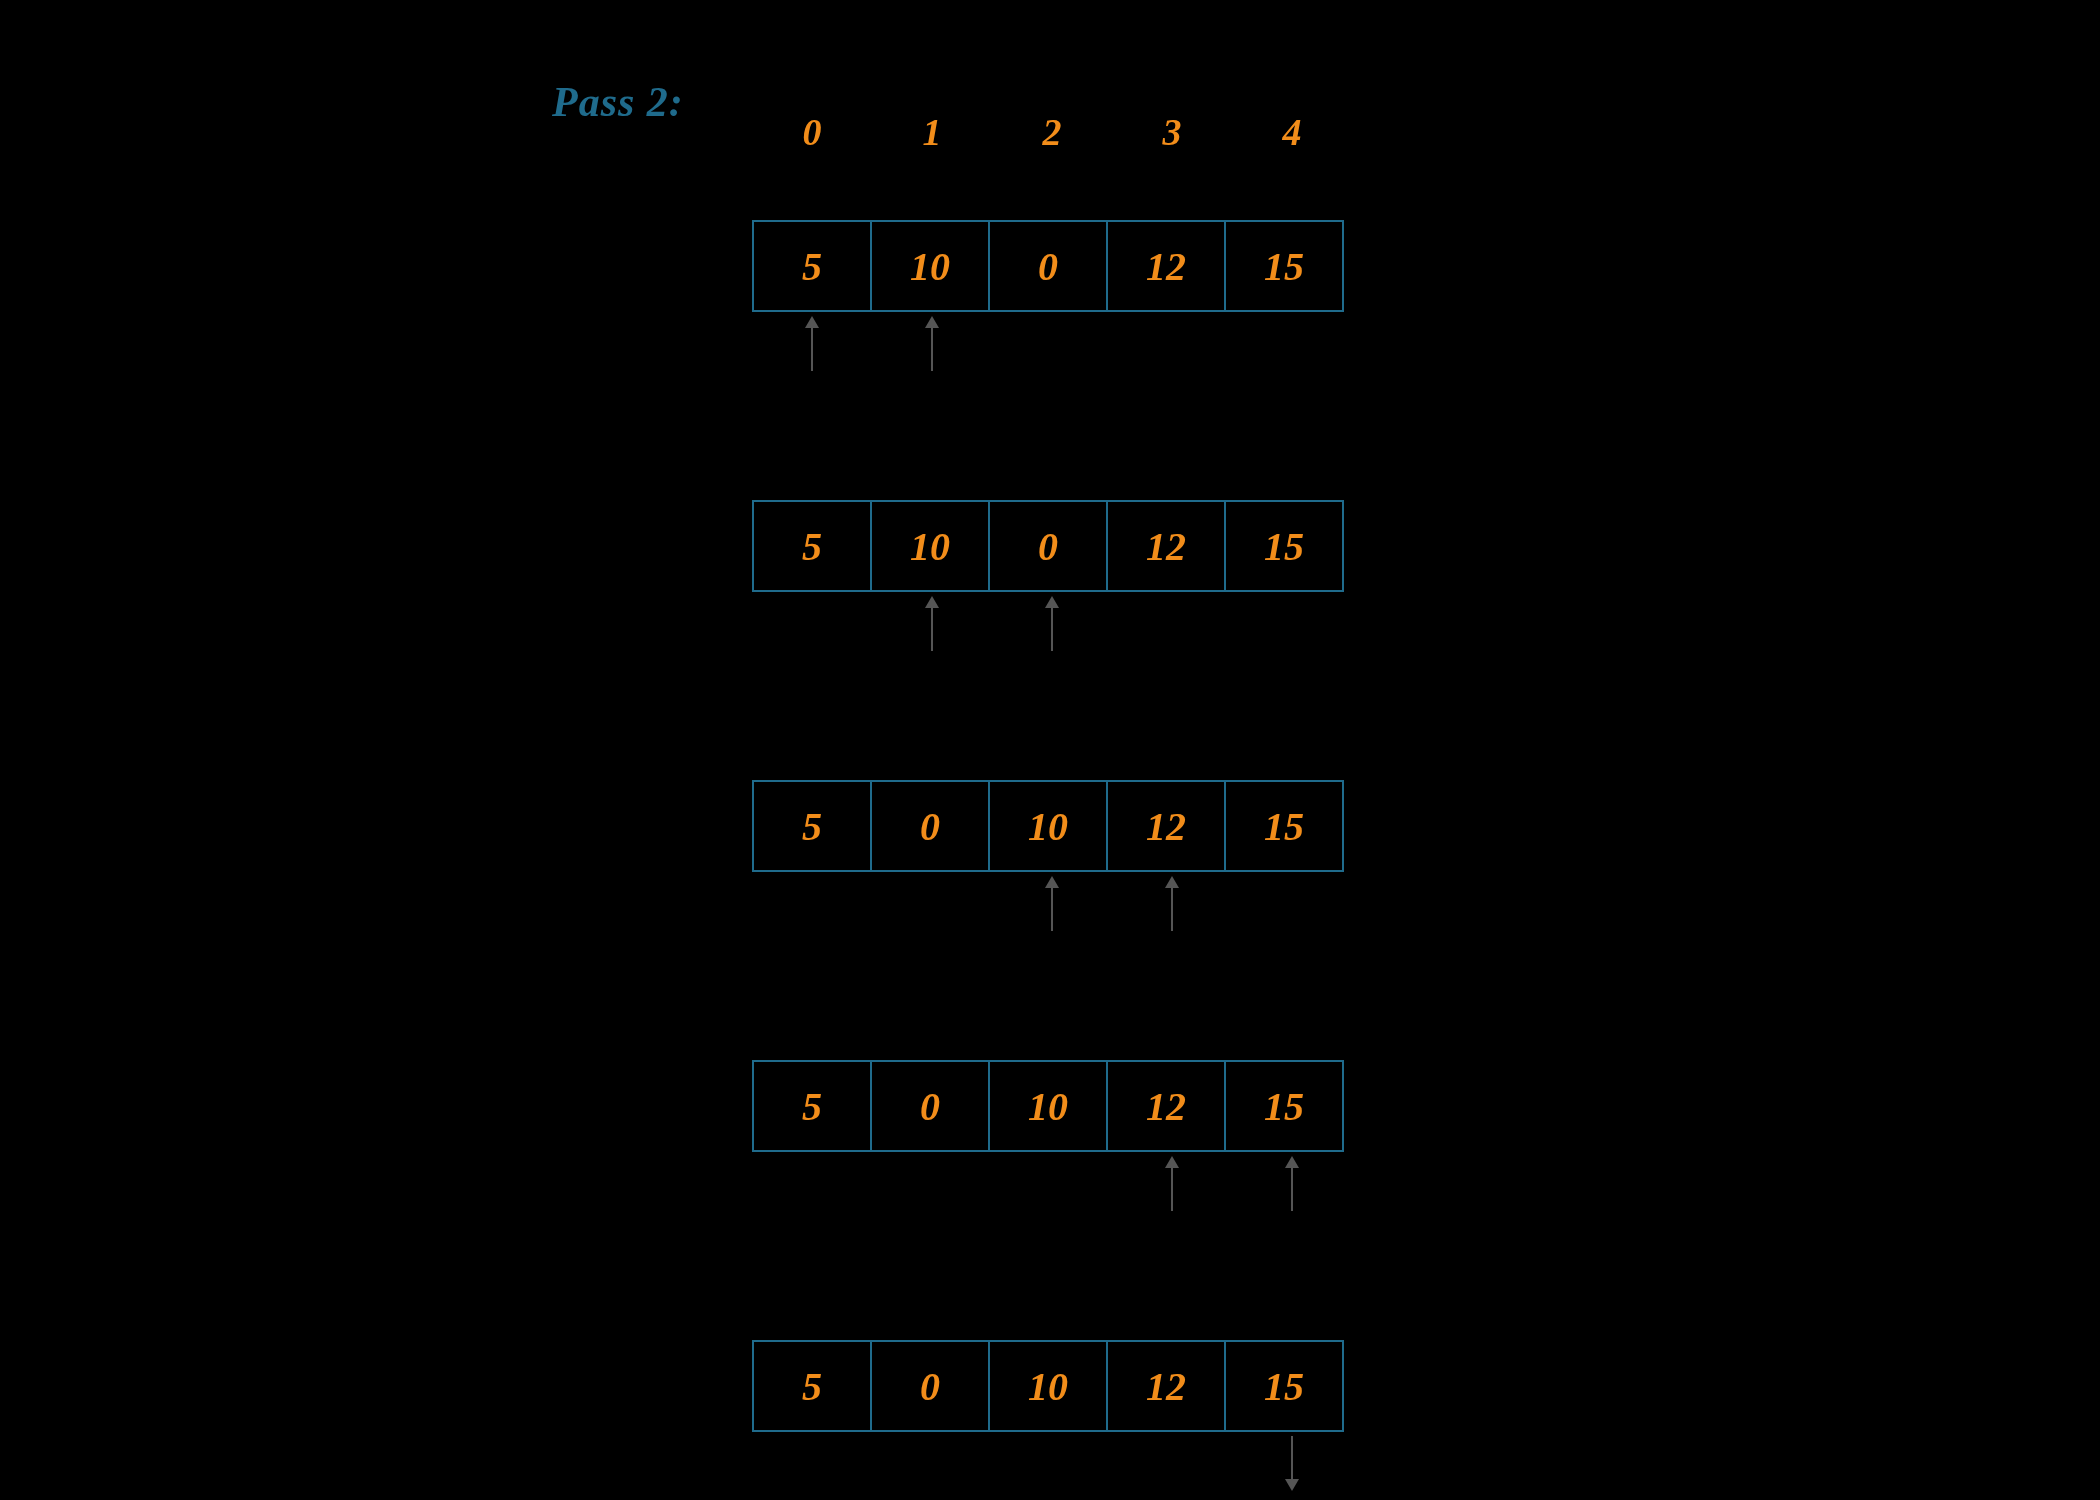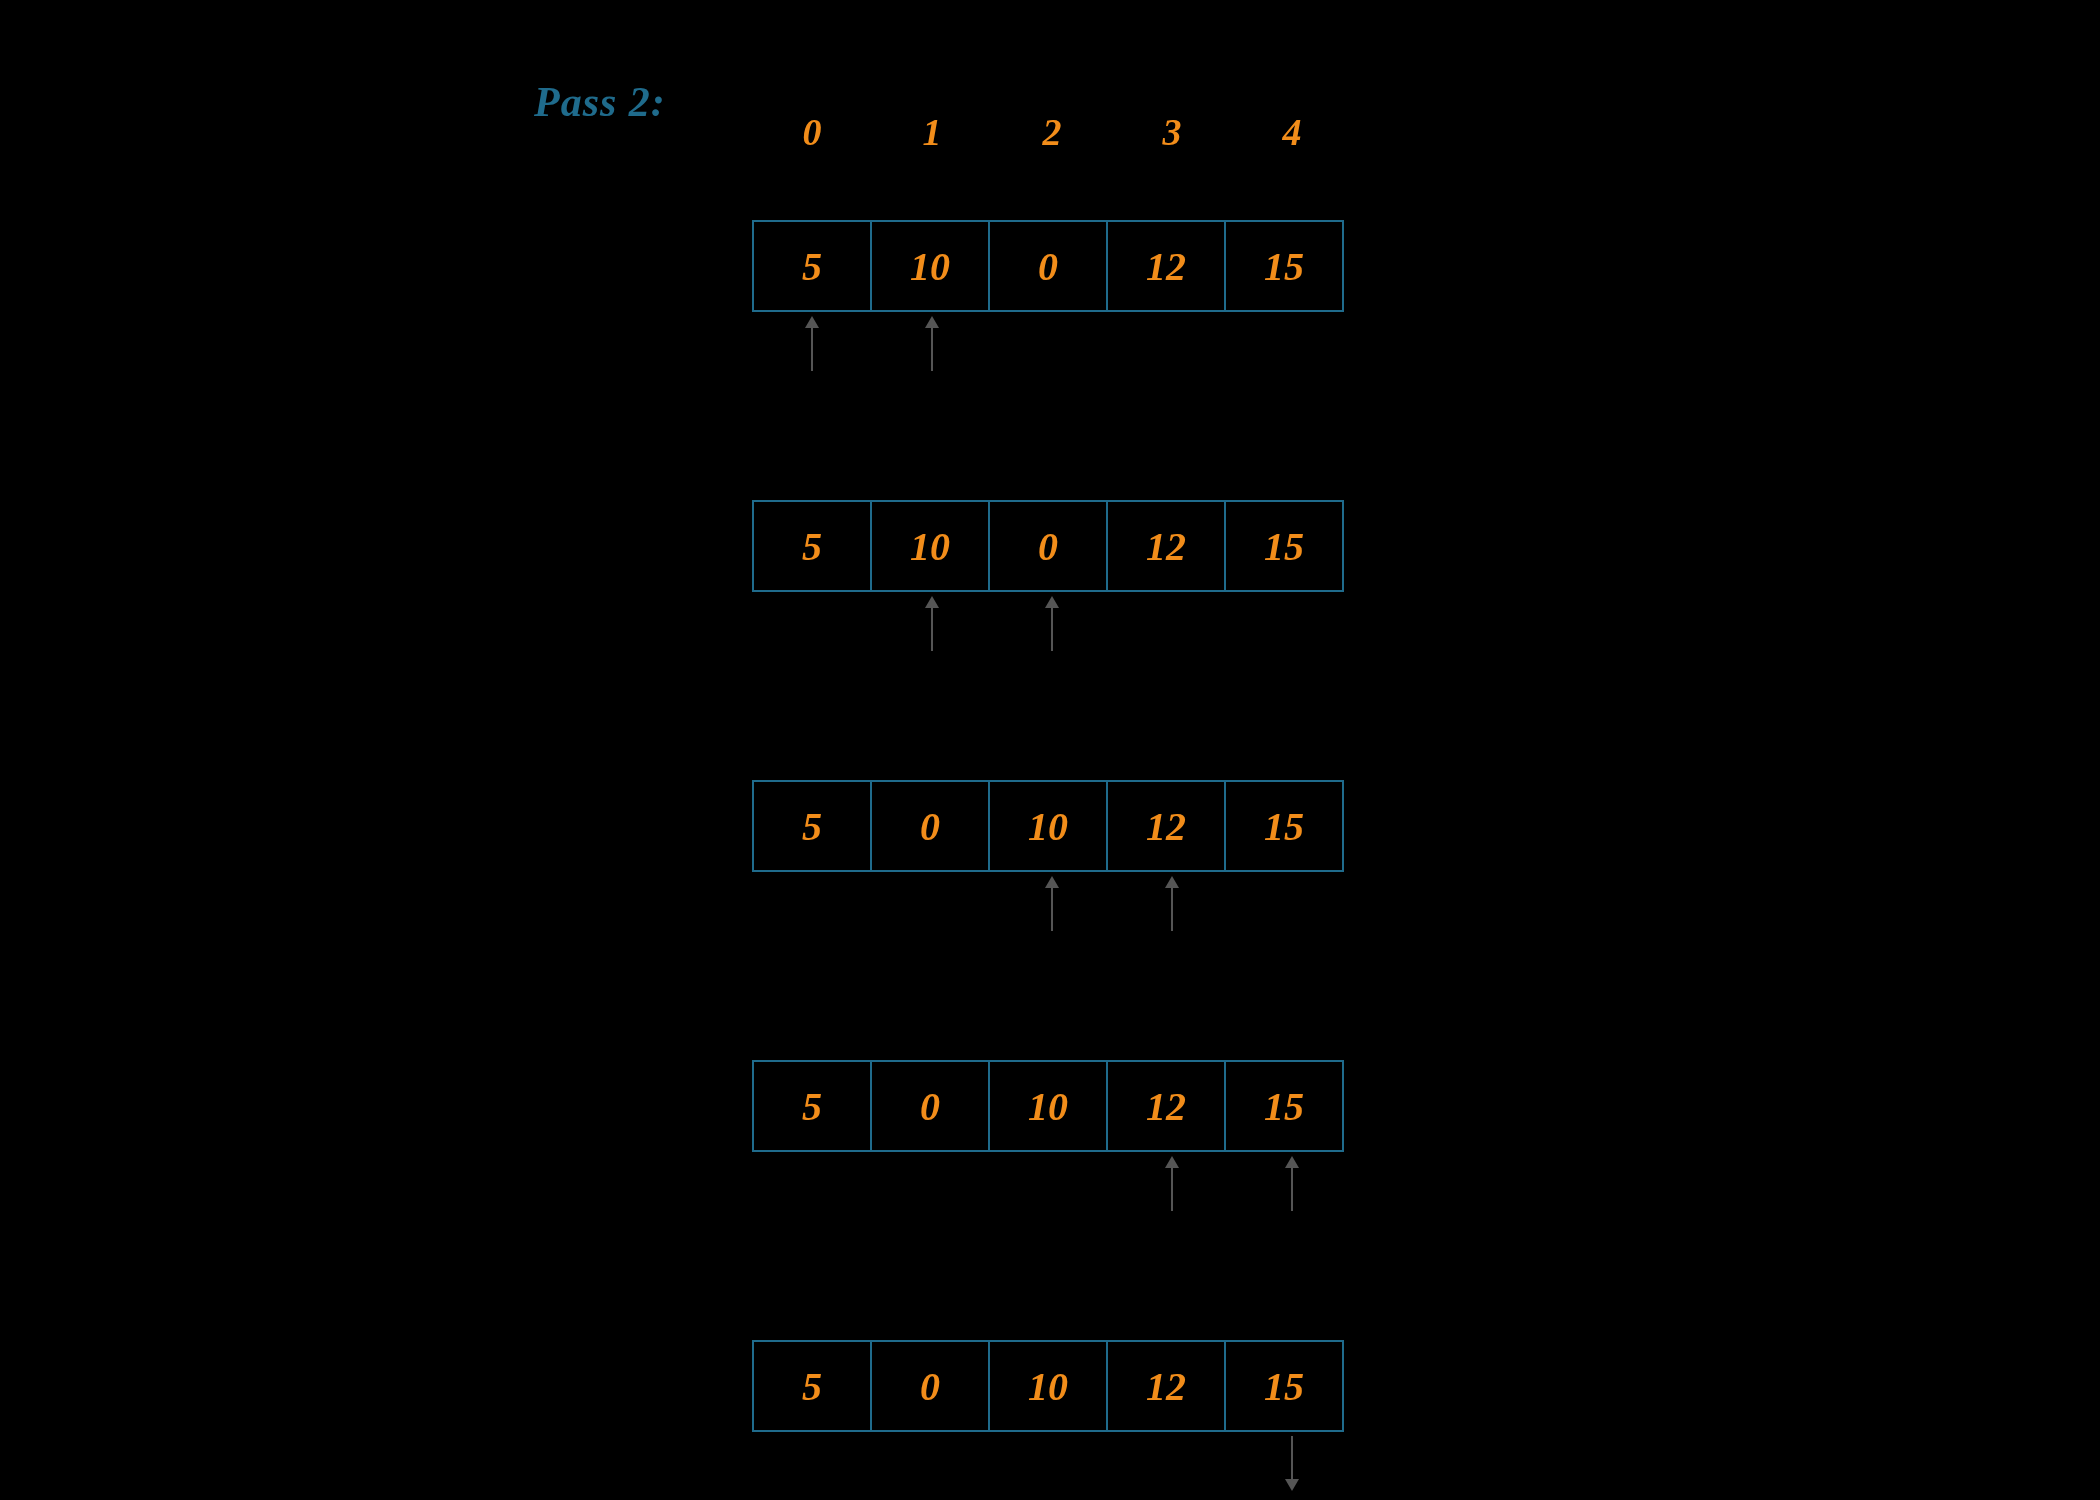--- a/index.html
+++ b/index.html
@@ -9,21 +9,21 @@
     font-family:"Comic Sans MS","Segoe Script","Bradley Hand",cursive;
     font-weight:700;
     font-style:italic;
   }
   .stage{
     position:relative;
     width:2100px;height:1500px;
   }
   .pass-title{
     position:absolute;
-    left:534px;top:78px;
+    left:552px;top:78px;
     font-size:42px;
     color:#1f6b8c;
     letter-spacing:1px;
   }
   .indices{
     position:absolute;
     left:752px;top:110px;
     display:flex;
   }
   .indices span{

